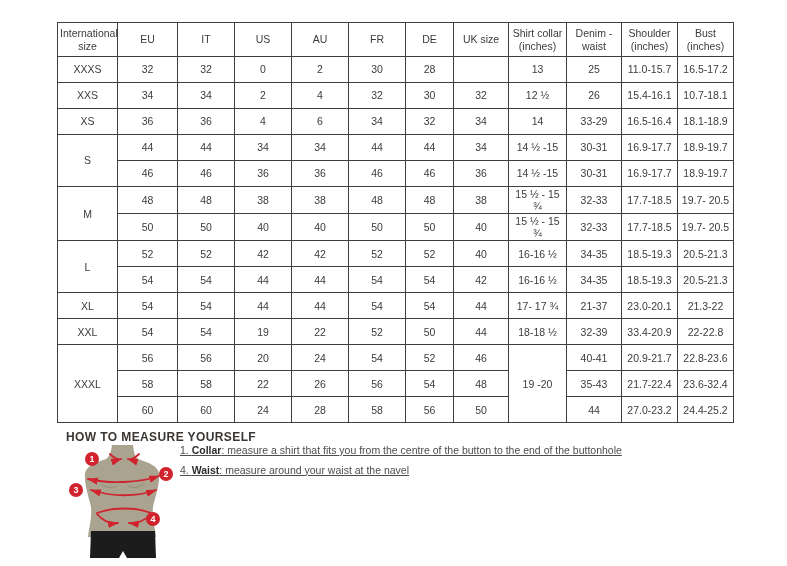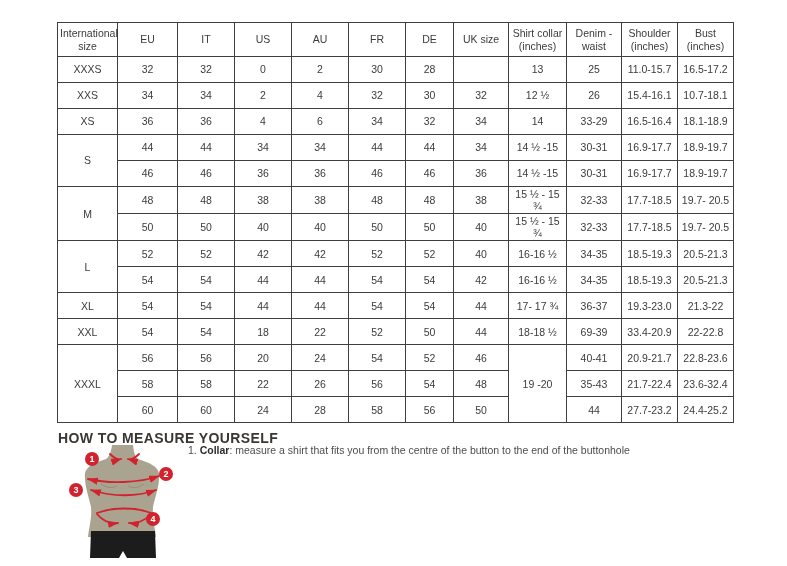--- a/index.html
+++ b/index.html
@@ -18,31 +18,31 @@
   .size-table th,.size-table td{
     border:1px solid #3f3f3f;
     text-align:center;vertical-align:middle;
     padding:1px 2px;font-weight:normal;
     height:23px;line-height:1.15;
     overflow:visible;
   }
   .size-table thead th{height:31px;}
   
   .measure-heading{
-    position:absolute;left:58px;top:430px;
-    font-size:14px;font-weight:bold;letter-spacing:.4px;
+    position:absolute;left:66px;top:430px;
+    font-size:12px;font-weight:bold;letter-spacing:.4px;
     color:#3a3633;margin:0;
   }
   .figure-wrap{position:absolute;left:57px;top:445px;width:130px;height:121px;}
   .steps{
     position:absolute;left:176px;top:444px;width:560px;
     list-style:none;margin:0;padding:0;
     font-size:10.5px;color:#4d4d4d;
   }
-  .steps li{margin:0 0 7px 12px;line-height:12.5px;}
+  .steps li{margin:0 0 7px 4px;line-height:12.5px;text-decoration:underline;}
   .steps .step-label{color:#2e2c2a;font-weight:bold;}
   .steps .step-num{color:#4d4d4d;}
 </style>
 </head>
 <body>
 
 <table class="size-table" id="sizeTable">
   <colgroup>
     <col style="width:60px">
       <col style="width:60px">
@@ -200,35 +200,35 @@
       <tr>
         <td>XL</td>
         <td>54</td>
         <td>54</td>
         <td>44</td>
         <td>44</td>
         <td>54</td>
         <td>54</td>
         <td>44</td>
         <td>17- 17 ¾</td>
-        <td>36-37</td>
-        <td>19.3-23.0</td>
+        <td>21-37</td>
+        <td>23.0-20.1</td>
         <td>21.3-22</td>
       </tr>
       <tr>
         <td>XXL</td>
         <td>54</td>
         <td>54</td>
-        <td>18</td>
+        <td>19</td>
         <td>22</td>
         <td>52</td>
         <td>50</td>
         <td>44</td>
         <td>18-18 ½</td>
-        <td>69-39</td>
+        <td>32-39</td>
         <td>33.4-20.9</td>
         <td>22-22.8</td>
       </tr>
       <tr>
         <td rowspan="3">XXXL</td>
         <td>56</td>
         <td>56</td>
         <td>20</td>
         <td>24</td>
         <td>54</td>
@@ -253,21 +253,21 @@
       </tr>
       <tr>
         <td>60</td>
         <td>60</td>
         <td>24</td>
         <td>28</td>
         <td>58</td>
         <td>56</td>
         <td>50</td>
         <td>44</td>
-        <td>27.7-23.2</td>
+        <td>27.0-23.2</td>
         <td>24.4-25.2</td>
       </tr>
     </tbody>
 </table>
 
 <h3 class="measure-heading">HOW TO MEASURE YOURSELF</h3>
 
 <div class="figure-wrap">
   <svg width="130" height="121" viewBox="0 0 130 121" xmlns="http://www.w3.org/2000/svg">
     <defs>
@@ -309,13 +309,14 @@
       <g>
         <circle cx="96" cy="74" r="7" fill="#d0232e"></circle>
         <text x="96" y="77.2">4</text>
       </g>
     </g>
   </svg>
 </div>
 
 <ol class="steps" id="steps">
     <li><span class="step-num">1. </span><span class="step-label">Collar</span><span>: measure a shirt that fits you from the centre of the button to the end of the buttonhole</span></li>
+    <li><span class="step-num">4. </span><span class="step-label">Waist</span><span>: measure around your waist at the navel</span></li>
   </ol>
 
 </body></html>

